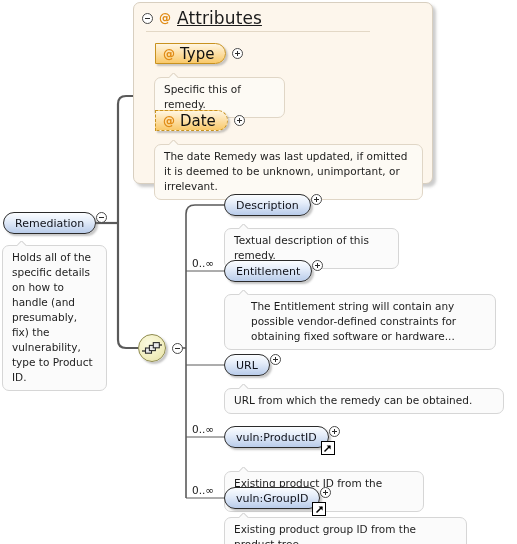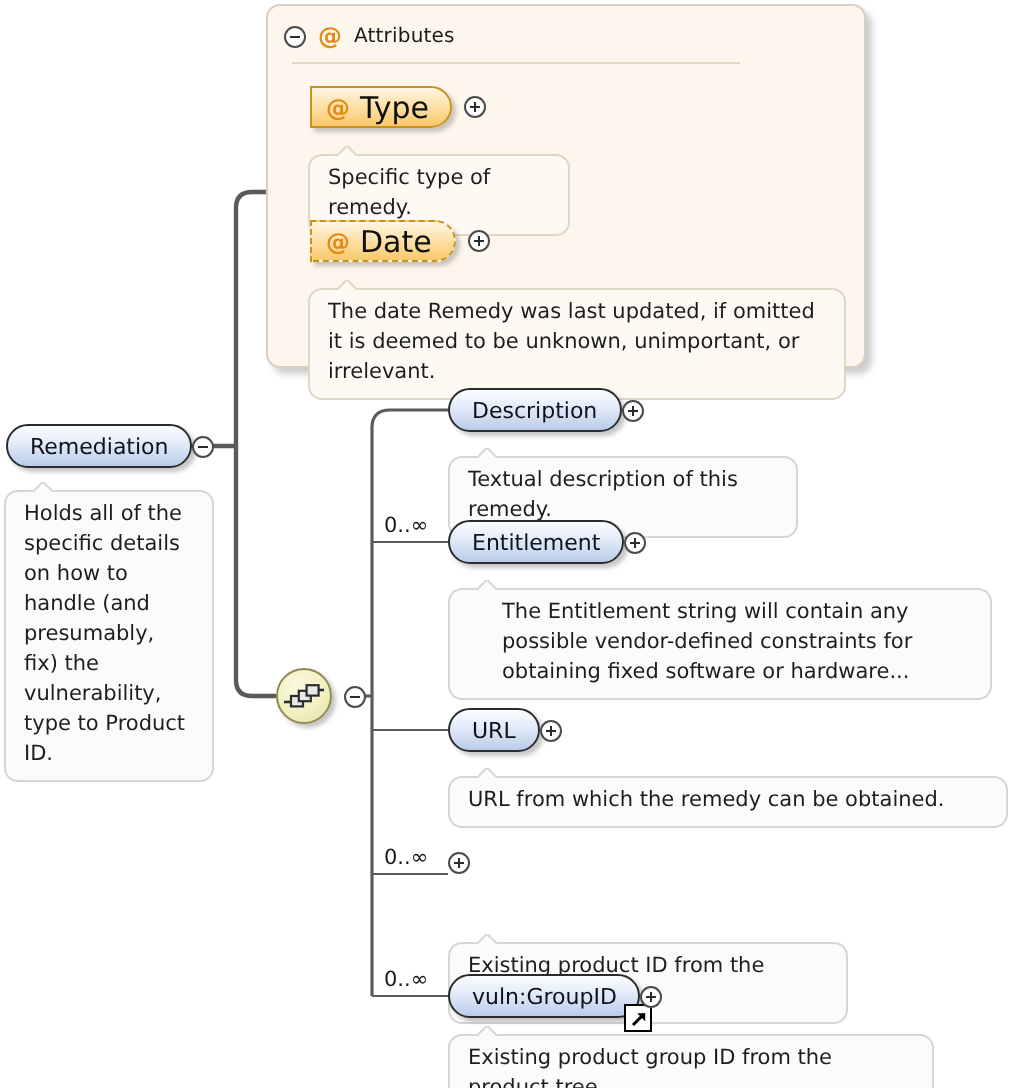--- a/index.html
+++ b/index.html
@@ -43,23 +43,24 @@
   }
   .attr-head {
     position: absolute;
     left: 8px; top: 7px;
     height: 16px;
     display: flex;
     align-items: center;
     gap: 6px;
   }
   .attr-head-label {
-    font-size: 10px;
+    font-size: 17px;
     color: #1b1b1b;
     letter-spacing: 0.1px;
+    text-decoration: underline;
   }
   .at-sign {
     color: #e08a14;
     font-size: 12px;
     font-weight: bold;
     line-height: 1;
   }
   .attr-rule {
     position: absolute;
     left: 12px; top: 28px;
@@ -108,21 +109,21 @@
     box-sizing: border-box;
   }
   .attr-box.optional { border-style: dashed; }
   .attr-label {
     font-size: 15px;
     color: #101010;
     white-space: nowrap;
   }
 
   
-  .el-row { display: flex; align-items: center; gap: 0; }
+  .el-row { display: flex; align-items: flex-start; gap: 0; }
   .el-box {
     position: relative;
     height: 22px;
     display: flex;
     align-items: center;
     padding: 0 11px;
     background: linear-gradient(to bottom, #fbfdff 0%, #e6eefa 38%, #b9ccea 100%);
     border: 1px solid #2b2b2b;
     border-radius: 11px;
     box-shadow: 2px 2px 2px rgba(120,120,120,0.42);
@@ -241,21 +242,21 @@
     <div class="abs attr-row" style="left:21px; top:40px;">
       <div class="attr-box">
         <span class="at-sign">@</span>
         <span class="attr-label">Type</span>
       </div>
       <span class="circ plus"></span>
     </div>
 
     <div class="abs note onpanel" style="left:20px; top:74px; width:131px;">
       <span class="tip"></span>
-      <span>Specific type of remedy.</span>
+      <span>Specific this of remedy.</span>
     </div>
 
     <div class="abs attr-row" style="left:21px; top:107px;">
       <div class="attr-box optional">
         <span class="at-sign">@</span>
         <span class="attr-label">Date</span>
       </div>
       <span class="circ plus"></span>
     </div>
 
@@ -326,20 +327,29 @@
   </div>
 
   <div class="abs note" style="left:224px; top:388px; width:280px;">
     <span class="tip"></span>
     <span>URL from which the remedy can be obtained.</span>
   </div>
 
   <span class="abs card" style="left:192px; top:423px;">0..∞</span>
 
   <div class="abs el-row" style="left:224px; top:426px;">
+    <div class="el-box ref">
+      <span class="el-label">vuln:ProductID</span>
+      <span class="ref-badge">
+        <svg width="9" height="9" viewBox="0 0 9 9">
+          <path d="M1.5 7.5 L7 2" stroke="#000" stroke-width="1.5"></path>
+          <path d="M3.6 1.6 L7.6 1.6 L7.6 5.6 Z" fill="#000"></path>
+        </svg>
+      </span>
+    </div>
     <span class="circ plus"></span>
   </div>
 
   <div class="abs note" style="left:224px; top:455px; width:200px;margin-top:16px;">
     <span class="tip"></span>
     <span>Existing product ID from the product tree.</span>
   </div>
 
   <span class="abs card" style="left:192px; top:484px;">0..∞</span>
 

